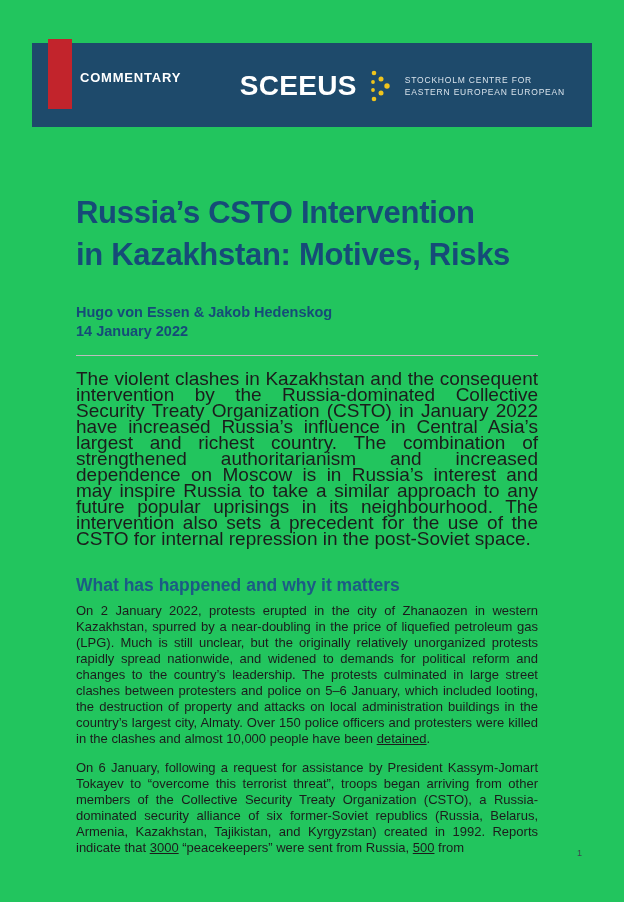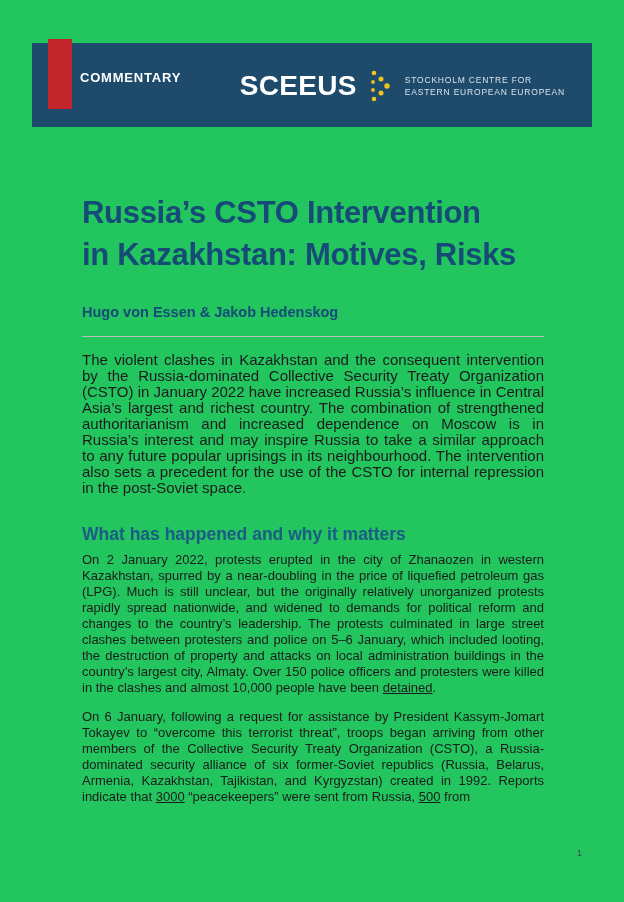--- a/index.html
+++ b/index.html
@@ -30,42 +30,42 @@
     line-height:1;
   }
   .dots { display:block; }
   .dots circle { fill:var(--dot_yellow); }
   .tagline {
     font-size:8.5px; line-height:12px; letter-spacing:0.8px;
     color:var(--tagline_white); white-space:nowrap;
   }
   
   .content {
-    position:absolute; left:82px; top:192px; width:462px;
+    position:absolute; left:76px; top:192px; width:462px;
     color:var(--body_text);
   }
   h1.title {
     margin:0; font-size:31px; line-height:42px; font-weight:bold;
     color:var(--title_blue); letter-spacing:-0.3px;
   }
   h1.title span { display:block; }
   .authors {
     margin-top:27px; font-size:14.5px; font-weight:bold;
     color:var(--title_blue); line-height:19px;
   }
   .date {
     font-size:14.5px; font-weight:bold;
     color:var(--title_blue); line-height:19px;
   }
   hr.divider {
     border:none; border-top:1px solid var(--rule_gray);
     margin:14px 0 0 0;
   }
   p.lead {
-    margin:15px 0 0 0; font-size:15px; line-height:16px;
+    margin:15px 0 0 0; font-size:19px; line-height:16px;
     text-align:justify;
   }
   h2.section {
     margin:27px 0 0 0; font-size:17.5px; line-height:22px;
     font-weight:bold; color:var(--heading_blue);
   }
   p.body-para {
     margin:7px 0 0 0; font-size:13px; line-height:16px;
     text-align:justify;
   }
@@ -104,20 +104,21 @@
 
   <div class="red-bar"></div>
 
   <main class="content">
     <h1 class="title">
       <span>Russia’s CSTO Intervention</span>
       <span>in Kazakhstan: Motives, Risks</span>
     </h1>
 
     <div class="authors">Hugo von Essen &amp; Jakob Hedenskog</div>
+    <div class="date">14 January 2022</div>
 
     <hr class="divider">
 
     <p class="lead">The violent clashes in Kazakhstan and the consequent intervention by the Russia-dominated Collective Security Treaty Organization (CSTO) in January 2022 have increased Russia’s influence in Central Asia’s largest and richest country. The combination of strengthened authoritarianism and increased dependence on Moscow is in Russia’s interest and may inspire Russia to take a similar approach to any future popular uprisings in its neighbourhood. The intervention also sets a precedent for the use of the CSTO for internal repression in the post-Soviet space.</p>
 
     <h2 class="section">What has happened and why it matters</h2>
 
     <p class="body-para"><span>On 2 January 2022, protests erupted in the city of Zhanaozen in western Kazakhstan, spurred by a near-doubling in the price of liquefied petroleum gas (LPG). Much is still unclear, but the originally relatively unorganized protests rapidly spread nationwide, and widened to demands for political reform and changes to the country’s leadership. The protests culminated in large street clashes between protesters and police on 5–6 January, which included looting, the destruction of property and attacks on local administration buildings in the country’s largest city, Almaty. Over 150 police officers and protesters were killed in the clashes and almost 10,000 people have been </span><a class="inline-link">detained</a><span>.</span></p>
 
     <p class="body-para"><span>On 6 January, following a request for assistance by President Kassym-Jomart Tokayev to “overcome this terrorist threat”, troops began arriving from other members of the Collective Security Treaty Organization (CSTO), a Russia-dominated security alliance of six former-Soviet republics (Russia, Belarus, Armenia, Kazakhstan, Tajikistan, and Kyrgyzstan) created in 1992. Reports indicate that </span><a class="inline-link">3000</a><span> “peacekeepers” were sent from Russia, </span><a class="inline-link">500</a><span> from</span></p>

